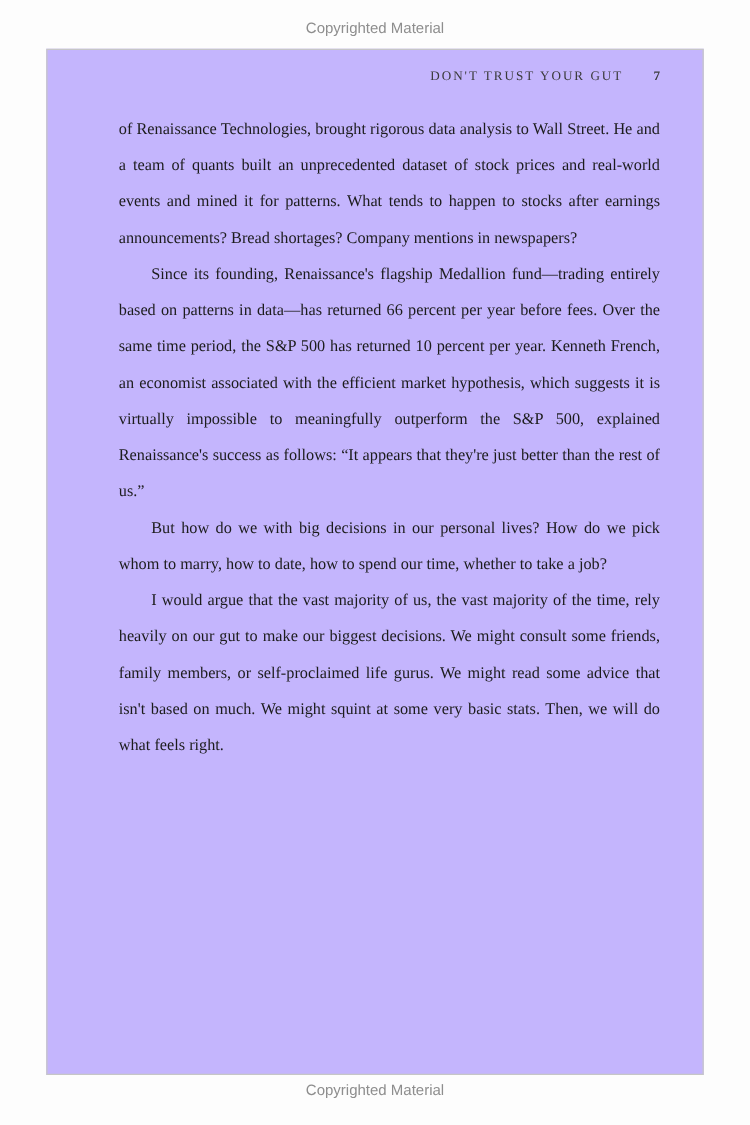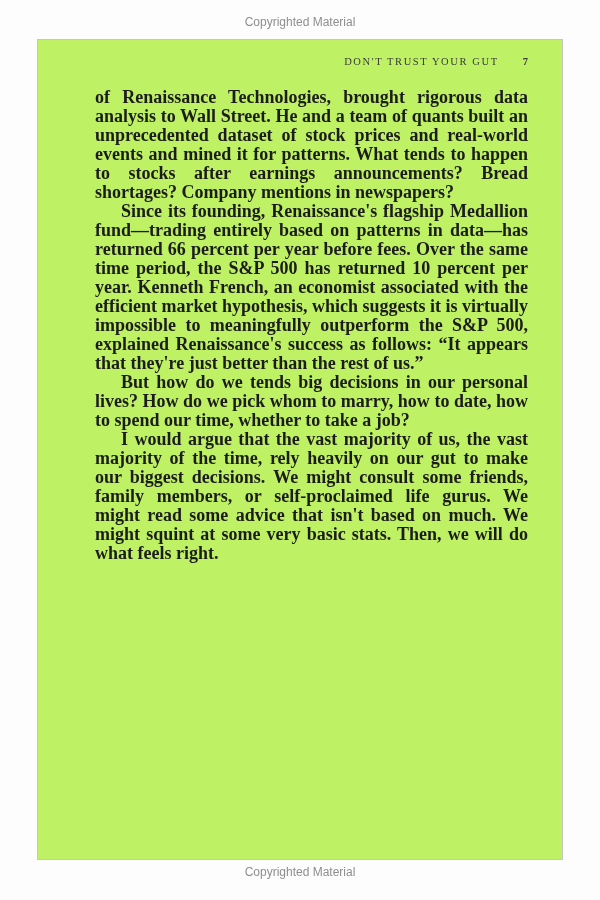--- a/index.html
+++ b/index.html
@@ -23,44 +23,43 @@
     color: #8e8e8e;
   }
   .watermark.top { top: 15px; }
   .watermark.bottom { top: 865px; }
   .page {
     position: absolute;
     left: 37px;
     top: 39px;
     width: 526px;
     height: 821px;
-    background: #bef264;
+    background: #c4b5fd;
     border: 1px solid #c6c6c6;
     padding: 0 34px 0 57px;
   }
   .running-head {
     margin-top: 16px;
     text-align: right;
     font-size: 10.5px;
     letter-spacing: 1.6px;
     color: #3a3a3a;
     white-space: nowrap;
   }
   .running-head .page-num {
     margin-left: 20px;
     font-weight: bold;
     letter-spacing: 0;
   }
   .body-text {
     margin-top: 21px;
     color: #1c1c1c;
-    font-size: 18px;
-    line-height: 19px;
+    font-size: 13px;
+    line-height: 29px;
     text-align: justify;
-    font-weight: bold;
   }
   .para { text-indent: 26px; }
   .para.noindent { text-indent: 0; }
 </style>
 </head>
 <body>
 
 <div class="stage">
 
   <div class="watermark top">Copyrighted Material</div>
@@ -68,21 +67,21 @@
   <div class="page">
 
     <div class="running-head">
       <span class="head-title">DON'T TRUST YOUR GUT</span>
       <span class="page-num">7</span>
     </div>
 
     <div class="body-text">
       <p class="para noindent">of Renaissance Technologies, brought rigorous data analysis to Wall Street. He and a team of quants built an unprecedented dataset of stock prices and real-world events and mined it for patterns. What tends to happen to stocks after earnings announcements? Bread shortages? Company mentions in newspapers?</p>
       <p class="para">Since its founding, Renaissance's flagship Medallion fund—trading entirely based on patterns in data—has returned 66 percent per year before fees. Over the same time period, the S&amp;P 500 has returned 10 percent per year. Kenneth French, an economist associated with the efficient market hypothesis, which suggests it is virtually impossible to meaningfully outperform the S&amp;P 500, explained Renaissance's success as follows: “It appears that they're just better than the rest of us.”</p>
-      <p class="para">But how do we tends big decisions in our personal lives? How do we pick whom to marry, how to date, how to spend our time, whether to take a job?</p>
+      <p class="para">But how do we with big decisions in our personal lives? How do we pick whom to marry, how to date, how to spend our time, whether to take a job?</p>
       <p class="para">I would argue that the vast majority of us, the vast majority of the time, rely heavily on our gut to make our biggest decisions. We might consult some friends, family members, or self-proclaimed life gurus. We might read some advice that isn't based on much. We might squint at some very basic stats. Then, we will do what feels right.</p>
     </div>
 
   </div>
 
   <div class="watermark bottom">Copyrighted Material</div>
 
 </div>
 
 </body></html>

